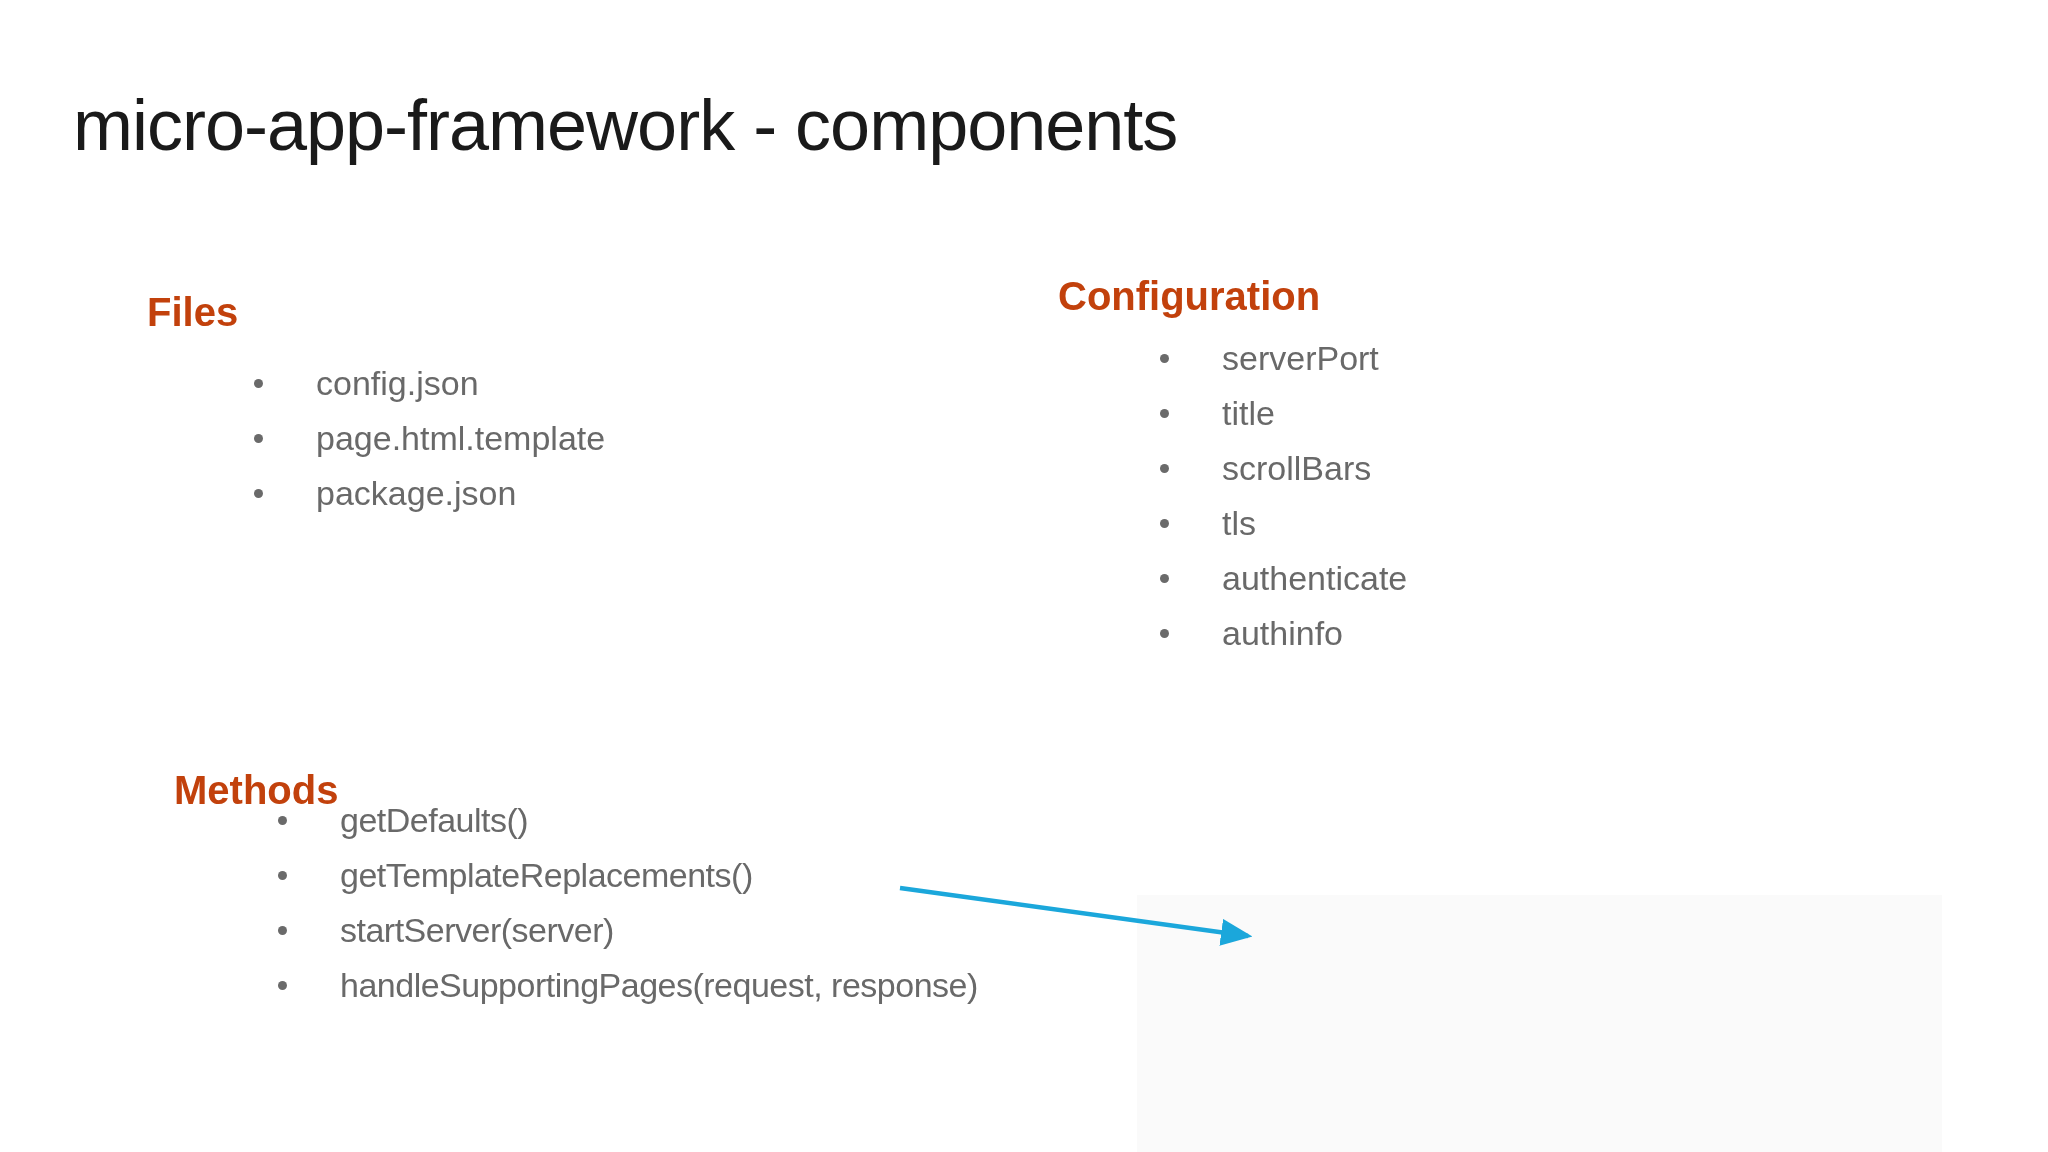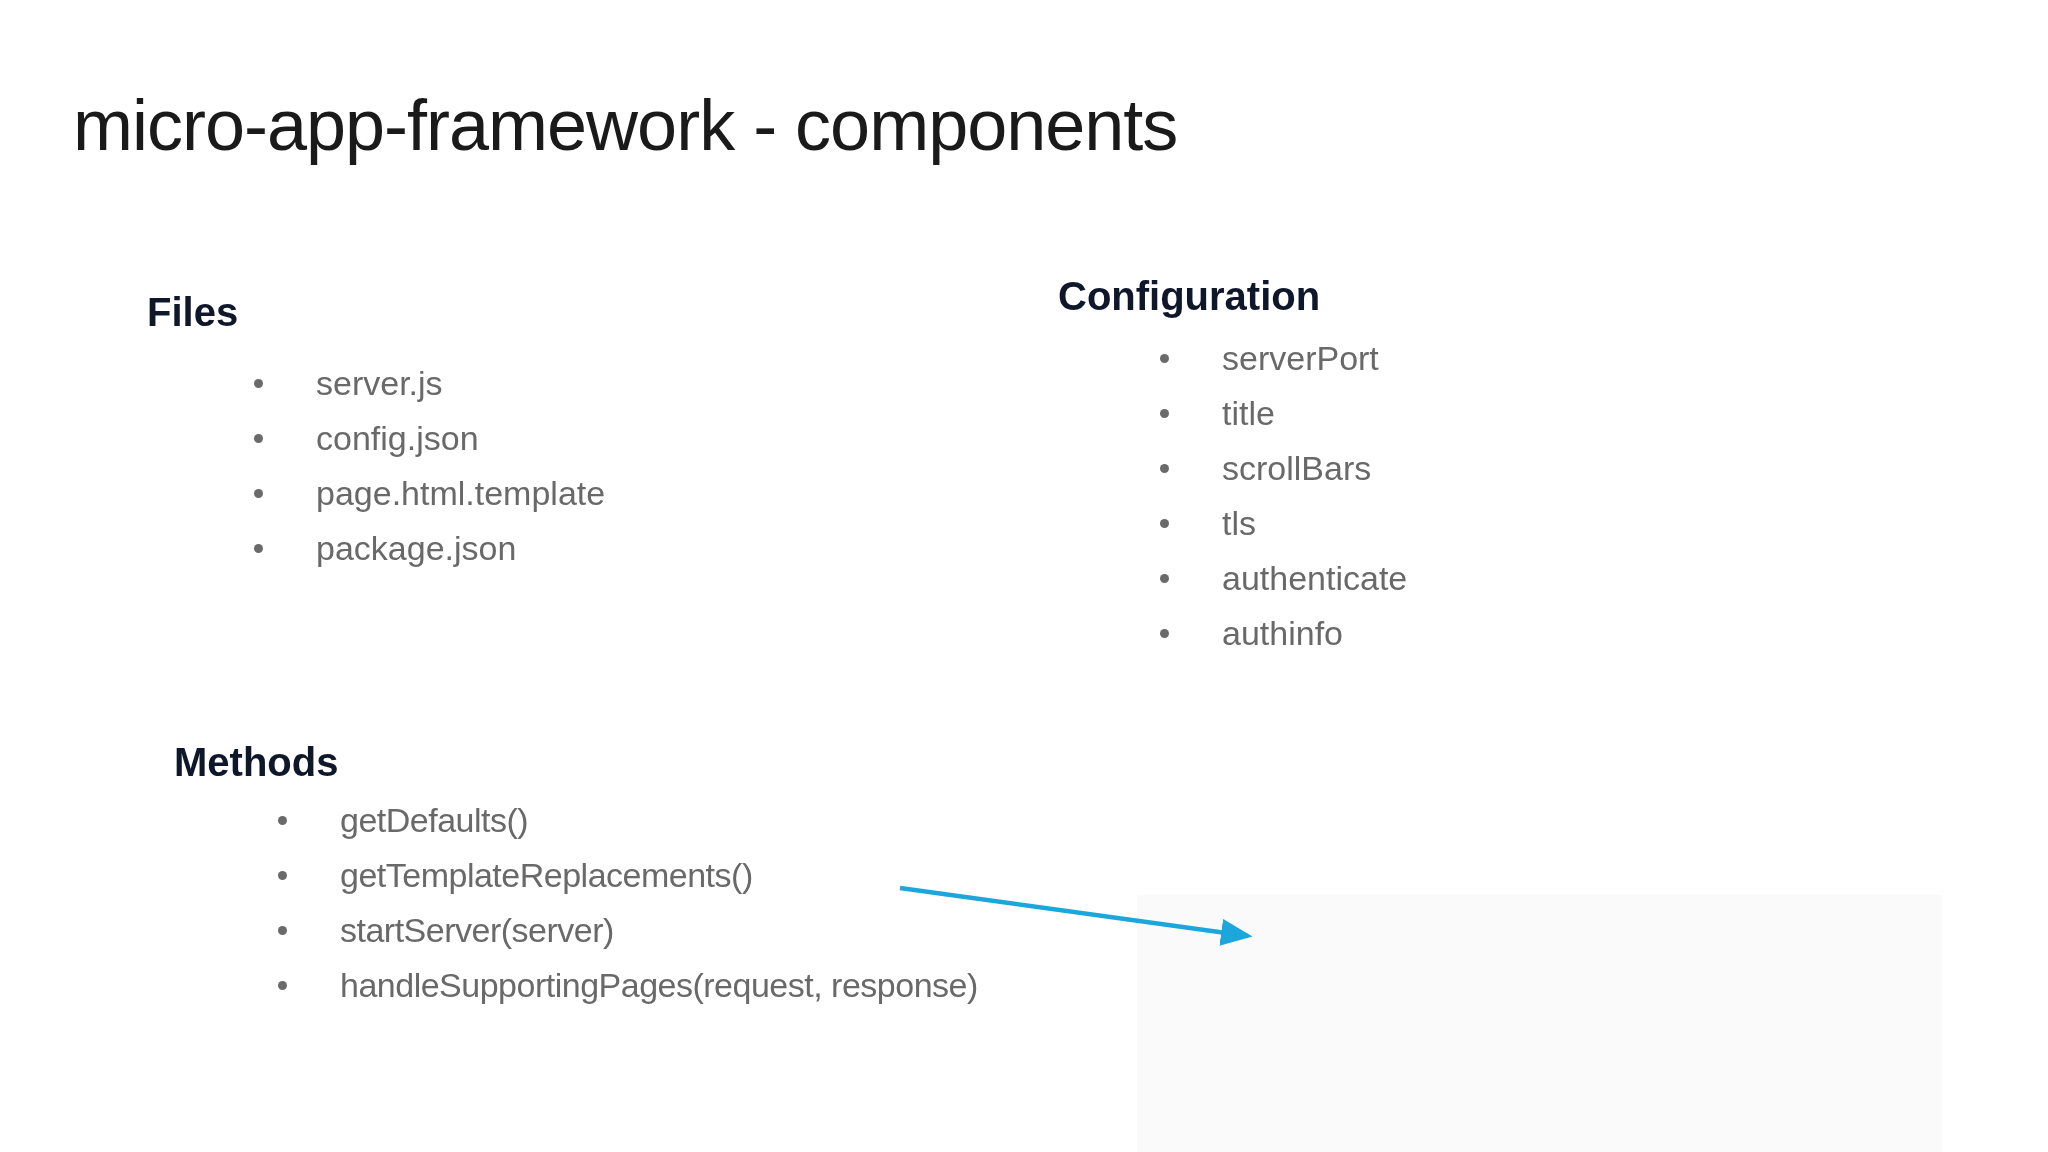--- a/index.html
+++ b/index.html
@@ -34,26 +34,26 @@
     font-weight: 400;
     letter-spacing: -1px;
     color: #1a1a1a;
     white-space: nowrap;
   }
 
   .section-heading {
     position: absolute;
     font-size: 40px;
     font-weight: 700;
-    color: #0f172a;
+    color: #c2410c;
     white-space: nowrap;
   }
   .heading-files { left: 147px; top: 290px; }
   .heading-configuration { left: 1058px; top: 274px; }
-  .heading-methods { left: 174px; top: 740px; }
+  .heading-methods { left: 174px; top: 768px; }
 
   ul.bullet-list {
     position: absolute;
     list-style: none;
     margin: 0;
     padding: 0;
   }
   ul.bullet-list li {
     display: flex;
     align-items: center;
@@ -147,24 +147,20 @@
 <div class="slide">
 
   <div class="bg-panel"></div>
 
   <h1 class="slide-title">micro-app-framework - components</h1>
 
   <div class="section-heading heading-files">Files</div>
   <ul class="bullet-list list-files">
     <li>
       <span class="bullet-dot"></span>
-      <span>server.js</span>
-    </li>
-    <li>
-      <span class="bullet-dot"></span>
       <span>config.json</span>
     </li>
     <li>
       <span class="bullet-dot"></span>
       <span>page.html.template</span>
     </li>
     <li>
       <span class="bullet-dot"></span>
       <span>package.json</span>
     </li>

